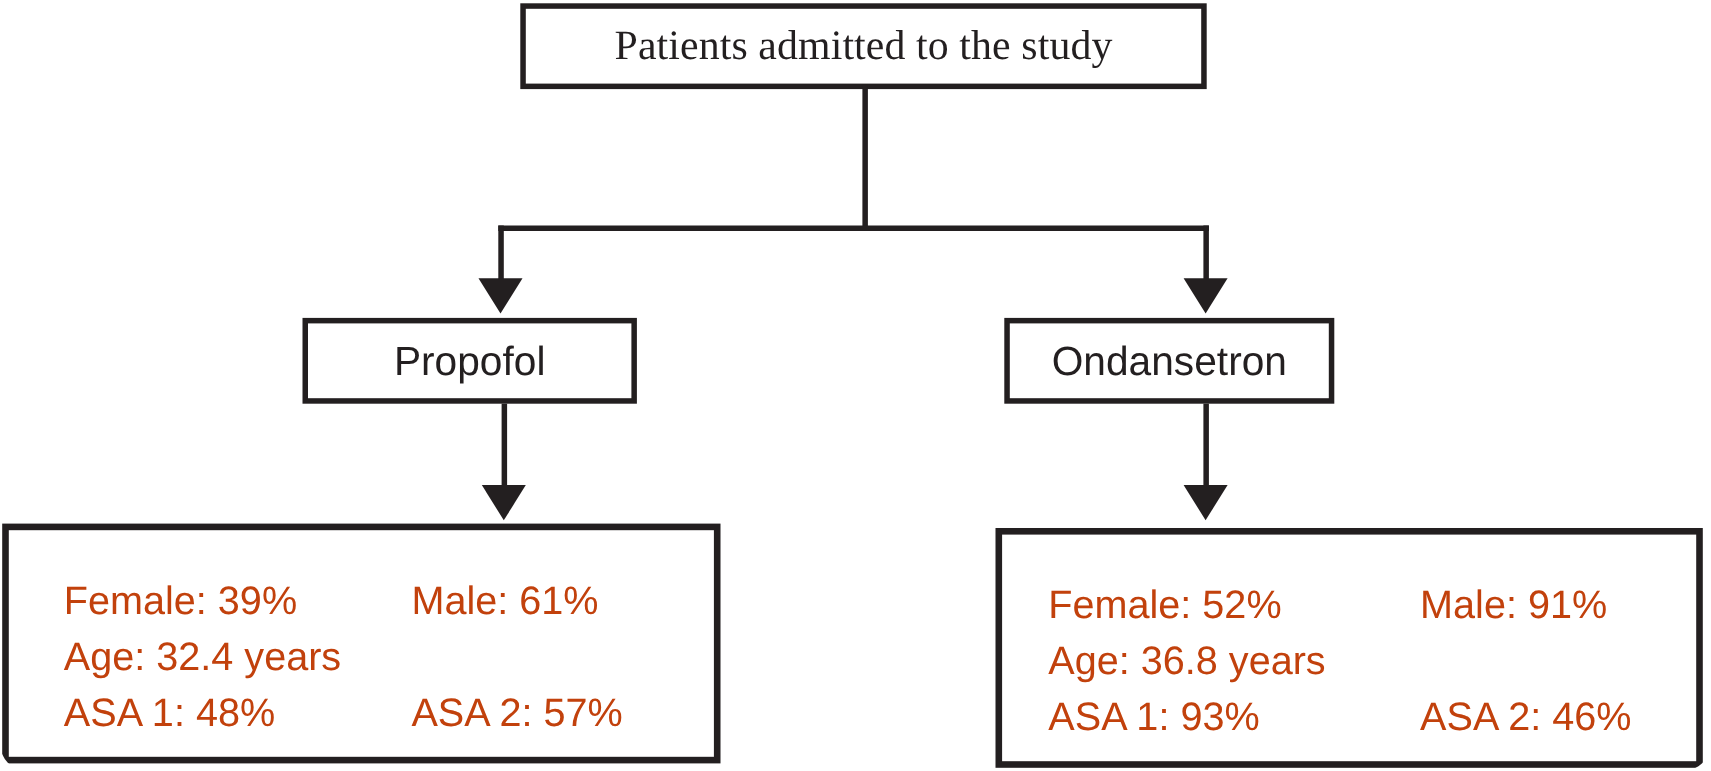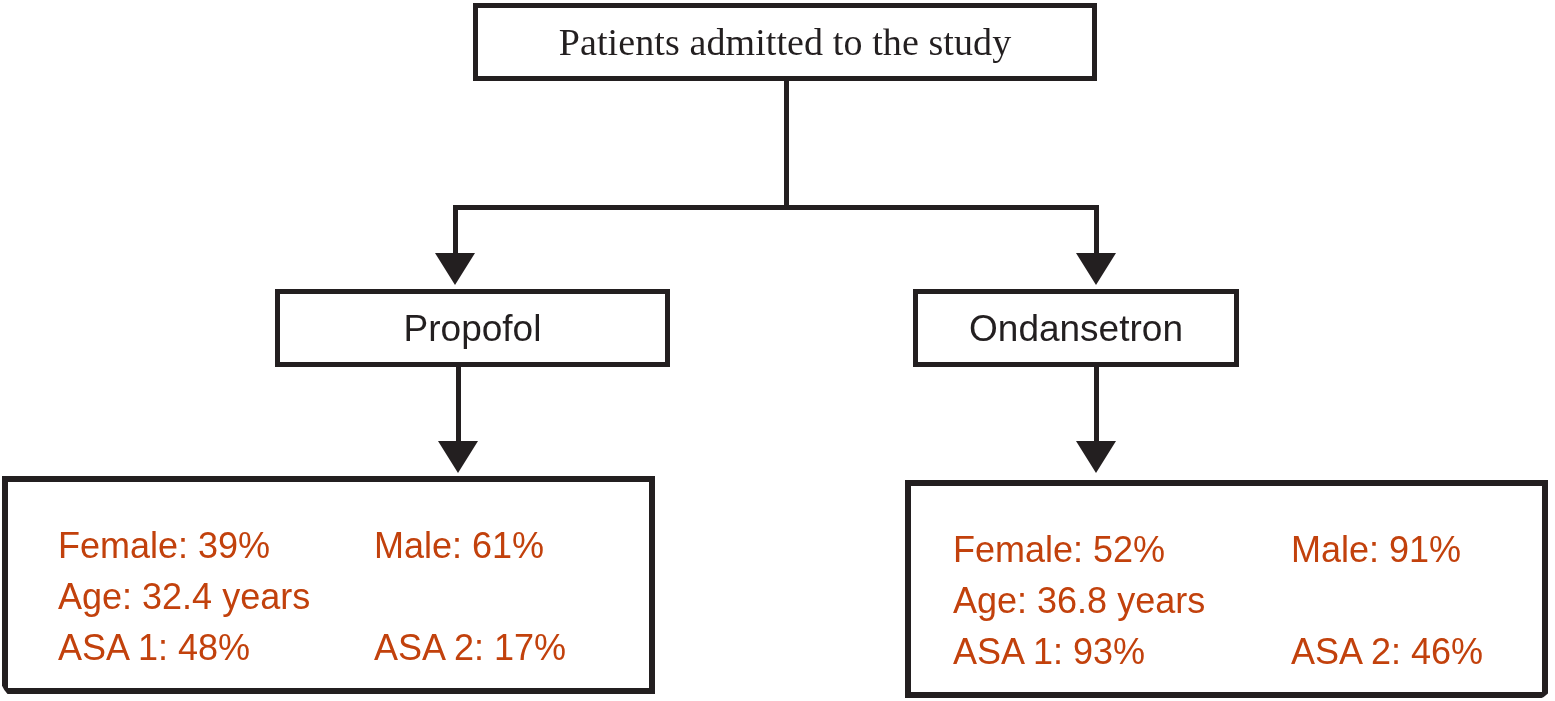--- a/index.html
+++ b/index.html
@@ -42,22 +42,22 @@
     line-height: 1;
     letter-spacing: 0.1px;
     white-space: nowrap;
   }
 
   
   .node-arm {
     height: 78px;
     border-width: 5px;
   }
-  #node-arm-left  { left: 275px; top: 289px; width: 395px; }
-  #node-arm-right { left: 913px; top: 289px; width: 326px; }
+  #node-arm-left  { left: 275px; top: 289px; width: 304px; }
+  #node-arm-right { left: 913px; top: 289px; width: 300px; }
   .node-arm .node-label {
     font-size: 37px;
     line-height: 1;
     white-space: nowrap;
   }
 
   
   .node-detail {
     border-width: 6px;
     align-items: flex-start;
@@ -148,21 +148,21 @@
   <div class="conn conn-v" id="conn-stem-right"></div>
   <div class="arrowhead" id="arrow-to-detail-left"></div>
   <div class="arrowhead" id="arrow-to-detail-right"></div>
 
   <div class="node node-detail" id="node-detail-left">
     <div class="detail-grid">
       <span class="detail-line col-a row-1">Female: 39%</span>
       <span class="detail-line col-b row-1">Male: 61%</span>
       <span class="detail-line col-a row-2">Age: 32.4 years</span>
       <span class="detail-line col-a row-3">ASA 1: 48%</span>
-      <span class="detail-line col-b row-3">ASA 2: 17%</span>
+      <span class="detail-line col-b row-3">ASA 2: 57%</span>
     </div>
   </div>
 
   <div class="node node-detail" id="node-detail-right">
     <div class="detail-grid">
       <span class="detail-line col-a row-1">Female: 52%</span>
       <span class="detail-line col-b row-1">Male: 91%</span>
       <span class="detail-line col-a row-2">Age: 36.8 years</span>
       <span class="detail-line col-a row-3">ASA 1: 93%</span>
       <span class="detail-line col-b row-3">ASA 2: 46%</span>

